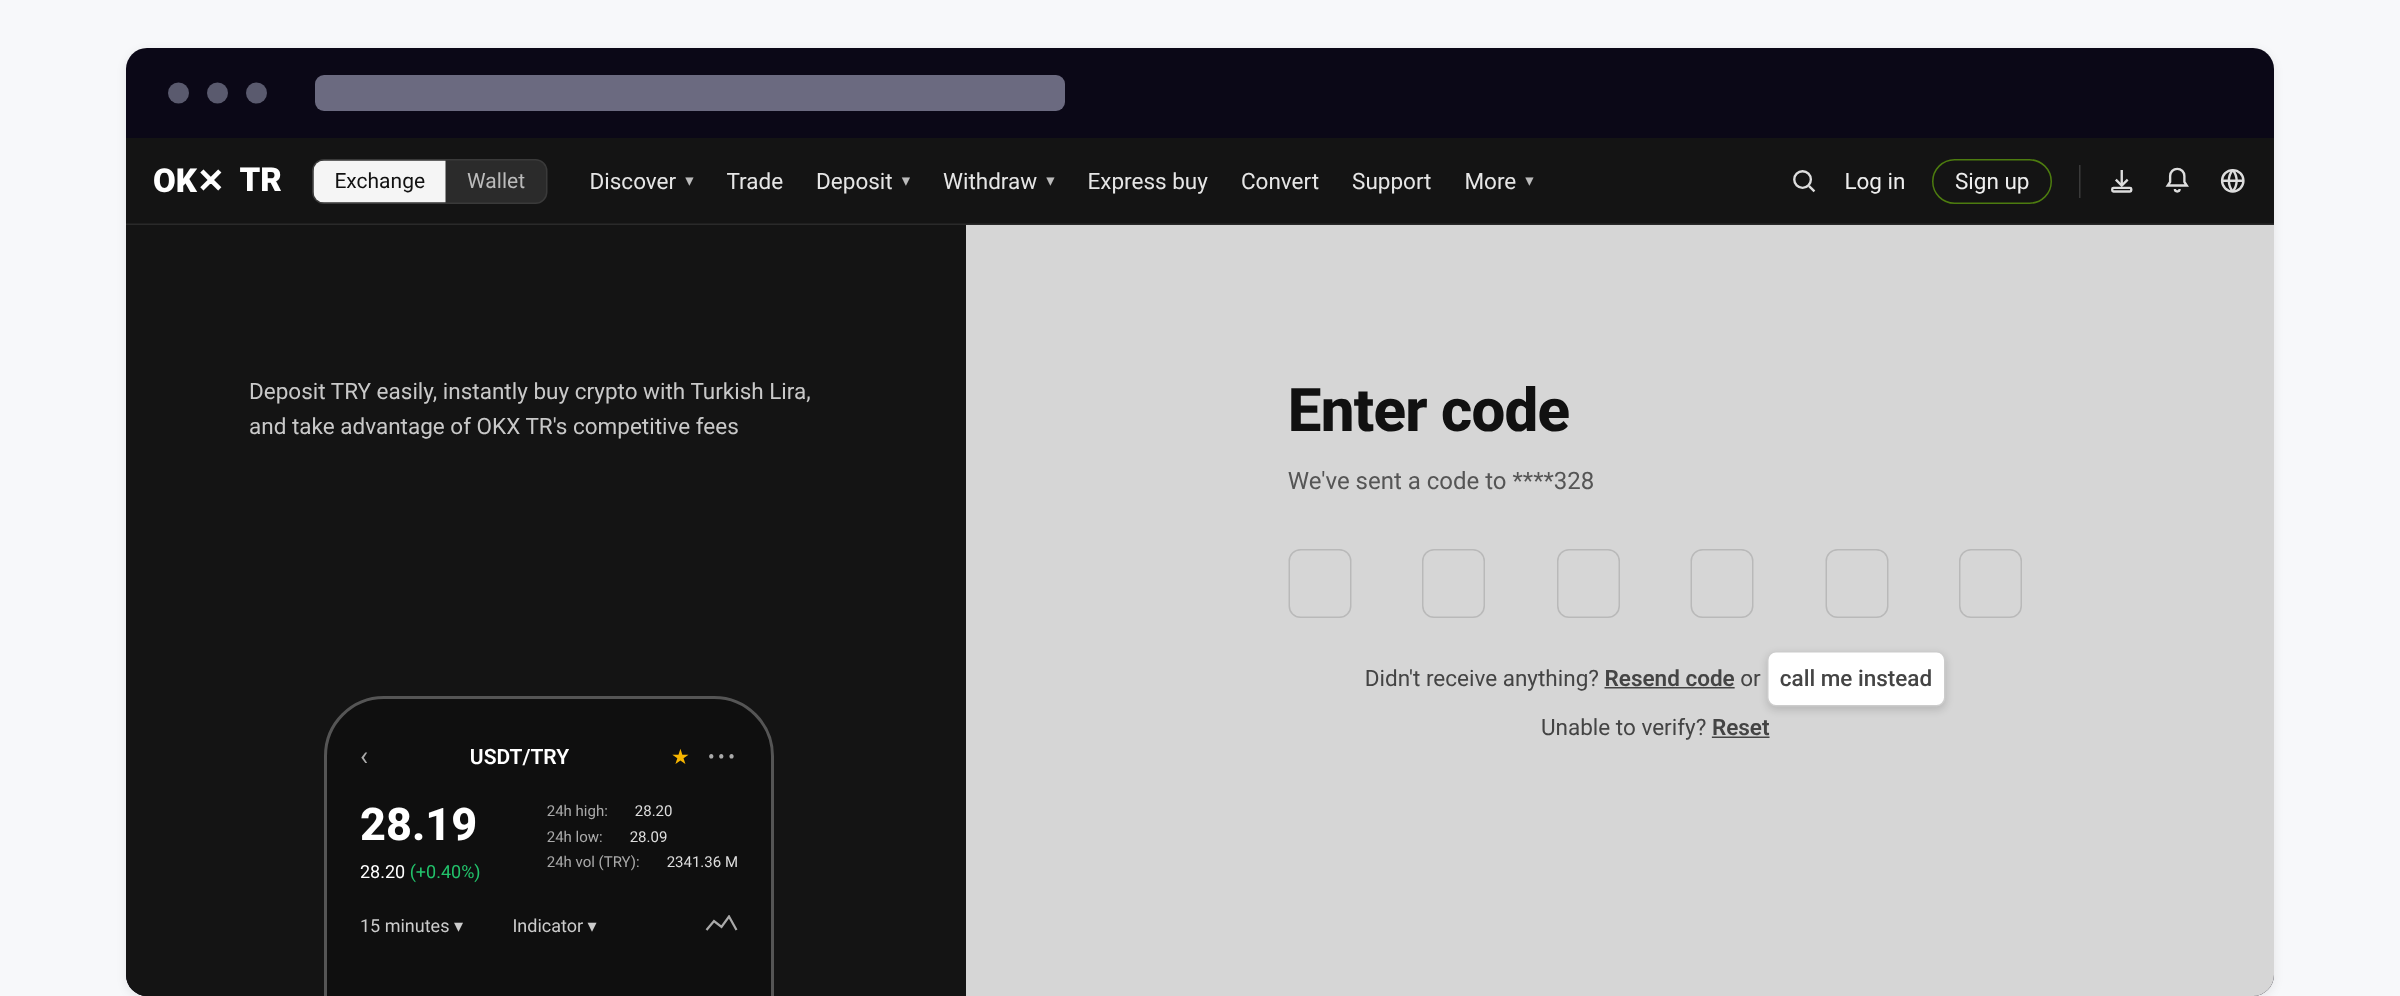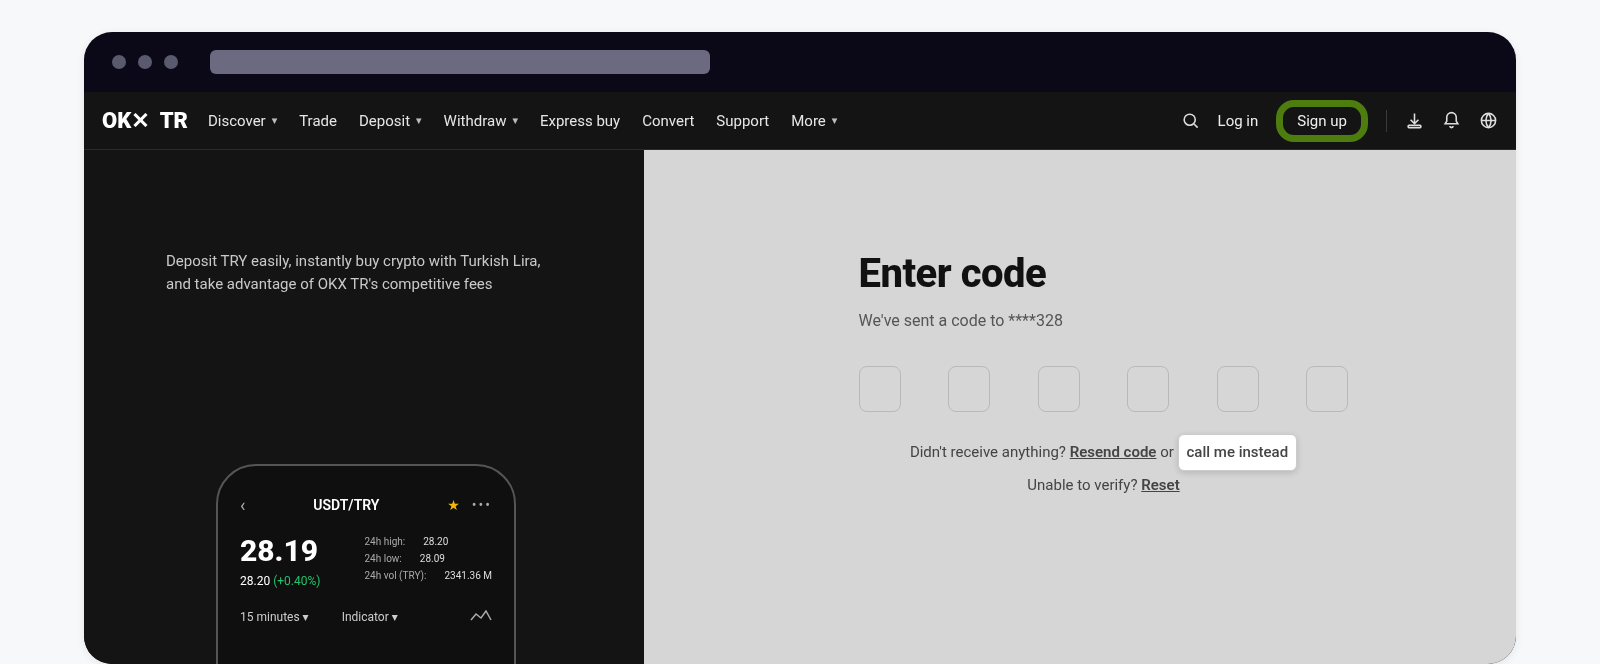--- a/index.html
+++ b/index.html
@@ -11,21 +11,21 @@
     overflow: hidden;
     display: flex;
     align-items: flex-start;
     justify-content: center;
   }
   .frame {
     margin-top: 32px;
     width: 1432px;
     height: 632px;
     background: #0b0817;
-    border-radius: 28px;
+    border-radius: 14px;
     overflow: hidden;
     box-shadow: 0 2px 8px rgba(0,0,0,0.08);
     position: relative;
   }
   
   .browser-bar {
     height: 60px;
     display: flex;
     align-items: center;
     padding: 0 28px;
@@ -59,21 +59,21 @@
     font-size:14px; margin-right:14px;
   }
   .toggle .seg { padding:6px 14px; color:#bbb; cursor:pointer;}
   .toggle .seg.active { background:#f5f5f5; color:#111; }
   .nav { display:flex; align-items:center; gap:22px; flex:1; }
   .nav-item { color:#e6e6e6; display:flex; align-items:center; gap:6px; cursor:pointer; white-space:nowrap;}
   .chev { font-size:11px; opacity:.8; }
   .hdr-right { display:flex; align-items:center; gap:18px; margin-left:auto; }
   .icon-btn { color:#ddd; cursor:pointer; display:flex; align-items:center; }
   .login { color:#eee; cursor:pointer; }
-  .signup { border:7px solid #4d7c0f; border-radius:18px; padding:5px 14px; color:#eee; cursor:pointer; }
+  .signup { border:1px solid #4d7c0f; border-radius:18px; padding:5px 14px; color:#eee; cursor:pointer; }
   .vdiv { width:1px; height:22px; background:#3a3a3a; }
 
   
   .main { display:flex; height: calc(100% - 118px); }
   .left {
     flex: 0 0 560px;
     background:#141414;
     color:#fff;
     padding: 100px 50px 0 82px;
     position:relative;
@@ -159,20 +159,24 @@
       <span></span>
     </div>
     <div class="url-bar"></div>
   </div>
 
   <div class="site-header">
     <div class="logo">
       <span class="logo-mark">OK✕</span>
       <span class="logo-tr">TR</span>
     </div>
+    <div class="toggle">
+      <div class="seg active">Exchange</div>
+      <div class="seg">Wallet</div>
+    </div>
     <div class="nav">
       <div class="nav-item">
         <span>Discover</span>
         <span class="chev">▾</span>
       </div>
       <div class="nav-item">Trade</div>
       <div class="nav-item">
         <span>Deposit</span>
         <span class="chev">▾</span>
       </div>

